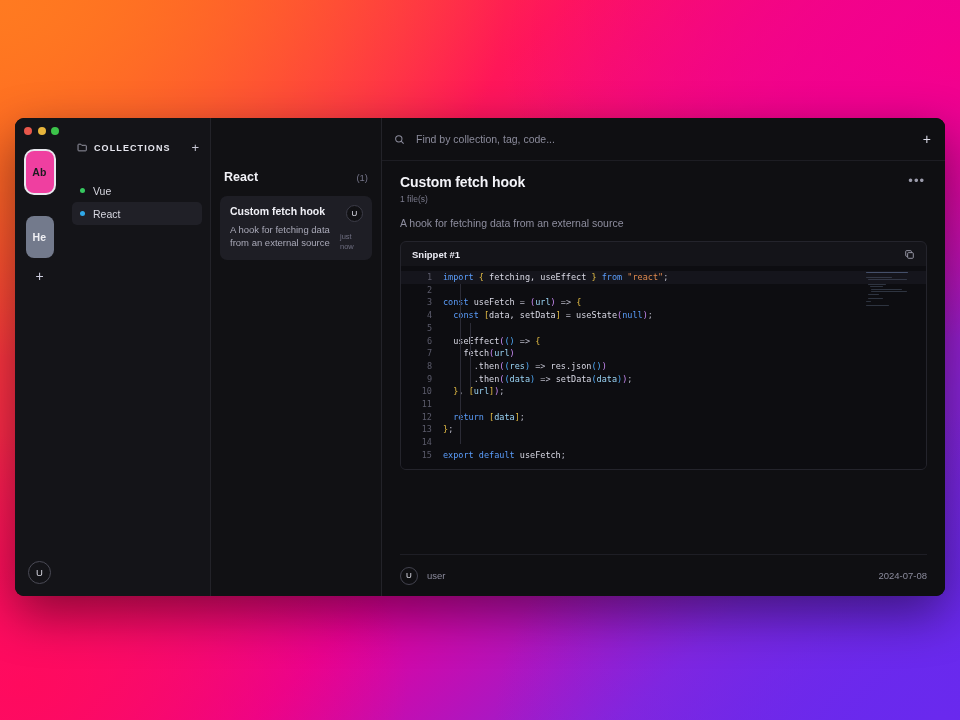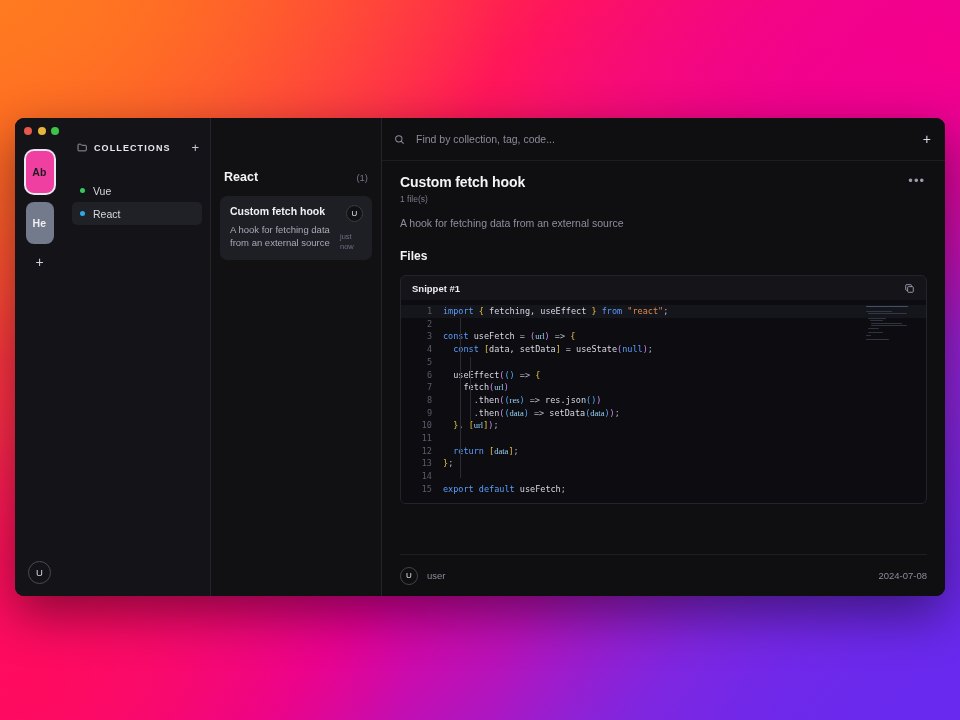--- a/index.html
+++ b/index.html
@@ -71,21 +71,21 @@
     align-items: center;
     justify-content: center;
     font-size: 10.5px;
     font-weight: bold;
     color: #1b1b1f;
     letter-spacing: 0.2px;
   }
   .rail-avatar.active {
     box-shadow: 0 0 0 2px #e8e8ee;
   }
-  .rail-avatar.he { color: #f0f0f4; }
+  .rail-avatar.he { color: #f0f0f4; margin-top: 14px; }
 
   .rail-plus {
     margin-top: 11px;
     color: #cfcfe0;
     font-size: 14px;
     line-height: 1;
     cursor: pointer;
     user-select: none;
   }
 
@@ -339,21 +339,21 @@
     user-select: none;
   }
   .code-txt { white-space: pre; color: #d2d2dd; }
 
   
   .t-kw   { color: #5b9dfb; }   
   .t-br   { color: #e8c046; }   
   .t-br2  { color: #c98bf5; }   
   .t-br3  { color: #4fa8f5; }   
   .t-str  { color: #e08a4e; }   
-  .t-var  { color: #9bd4f5; font-family: Liberation Serif, serif; }   
+  .t-var  { color: #9bd4f5; }   
   .t-prop { color: #d8d8e4; }
   .t-num  { color: #5b9dfb; }   
   .t-op   { color: #b8b8c6; }
 
   .indent-guide {
     position: absolute;
     top: 18px;
     width: 1px;
     background: #2b2b36;
   }
@@ -479,21 +479,20 @@
       <div class="detail-head">
         <div class="detail-head-text">
           <div class="detail-title">Custom fetch hook</div>
           <div class="detail-files">1 file(s)</div>
         </div>
         <div class="detail-menu">•••</div>
       </div>
 
       <div class="detail-desc">A hook for fetching data from an external source</div>
 
-      <div class="detail-section-title">Files</div>
 
       <div class="code-card">
         <div class="code-head">
           <span class="code-head-title">Snippet #1</span>
           <span class="copy-icon">
             <svg width="11" height="11" viewBox="0 0 16 16" fill="none" stroke="currentColor" stroke-width="1.3">
               <rect x="5.3" y="5.3" width="8.2" height="8.2" rx="1.2"></rect>
               <path d="M10.7 5.3V3.6a1.2 1.2 0 0 0-1.2-1.2H3.7a1.2 1.2 0 0 0-1.2 1.2v5.8a1.2 1.2 0 0 0 1.2 1.2h1.6"></path>
             </svg>
           </span>

